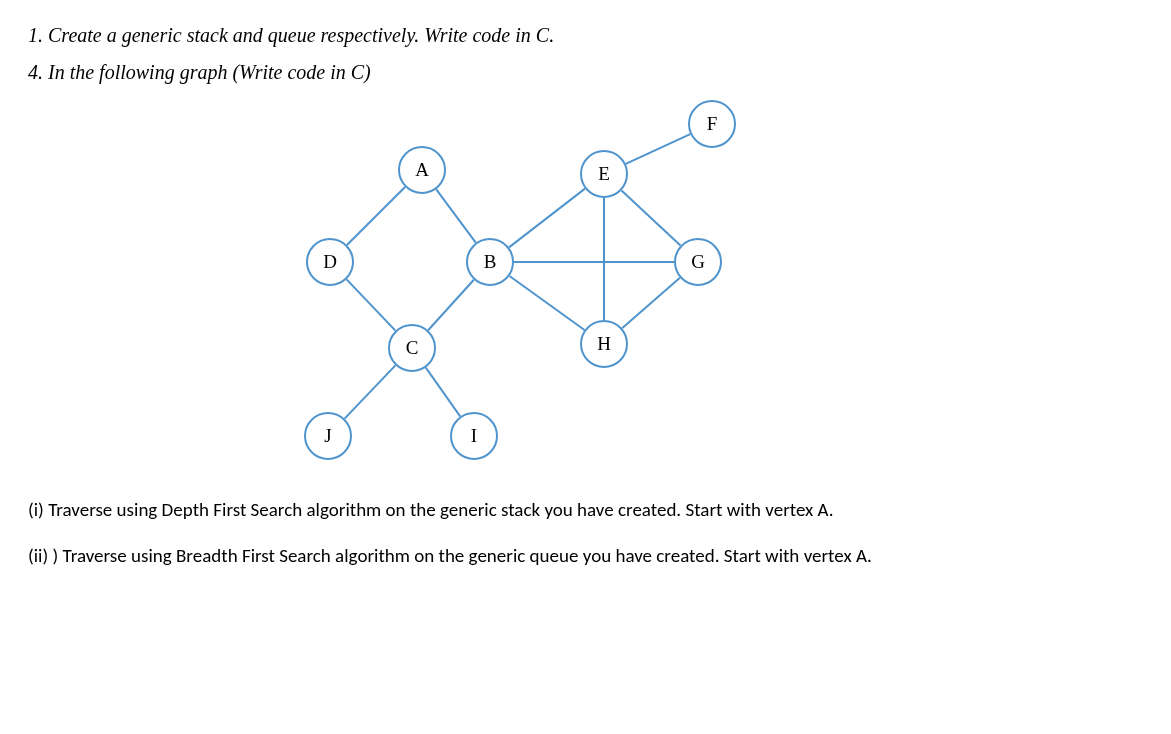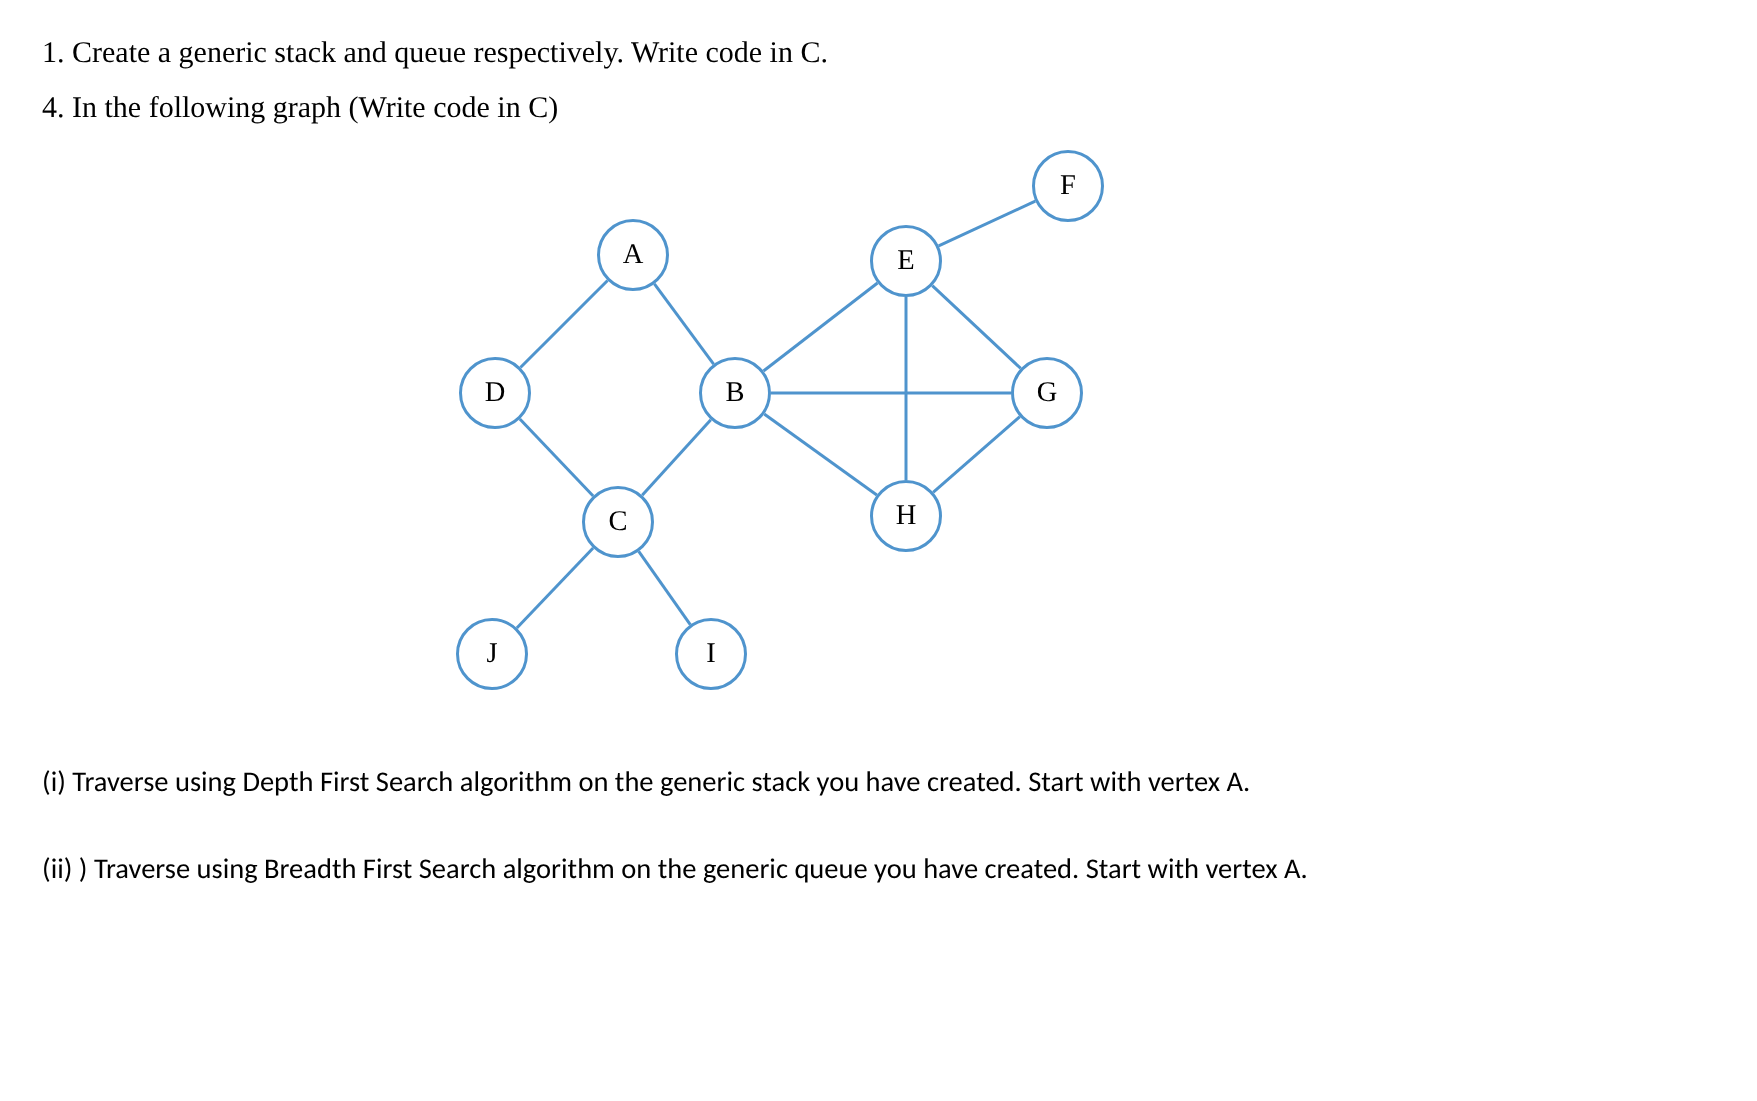--- a/index.html
+++ b/index.html
@@ -5,21 +5,21 @@
   body {
     margin: 0;
     padding: 20px 28px;
     font-family: "Times New Roman", Times, serif;
     font-size: 20px;
     color: #000;
     background: #fff;
     width: 1171px;
     box-sizing: border-box;
   }
-  .line { margin: 4px 0 14px 0; }
+  .line { margin: 4px 0 14px 0; font-style: italic; }
   .graph-wrap {
     position: relative;
     width: 520px;
     height: 380px;
     margin: 10px 0 10px 200px;
   }
   .graph-wrap svg { position: absolute; top: 0; left: 0; }
   .node {
     position: absolute;
     width: 48px; height: 48px;
@@ -29,21 +29,21 @@
     display: flex;
     align-items: center;
     justify-content: center;
     font-family: "Times New Roman", Times, serif;
     font-size: 19px;
     box-sizing: border-box;
   }
   .subq {
     font-family: Calibri, Arial, sans-serif;
     font-size: 19px;
-    margin: 30px 0 6px 0;
+    margin: 18px 0 6px 0;
     line-height: 1.45;
   }
 </style>
 </head>
 <body>
 
 <div class="line">1. Create a generic stack and queue respectively. Write code in C.</div>
 <div class="line">4. In the following graph (Write code in C)</div>
 
 <div class="graph-wrap">

